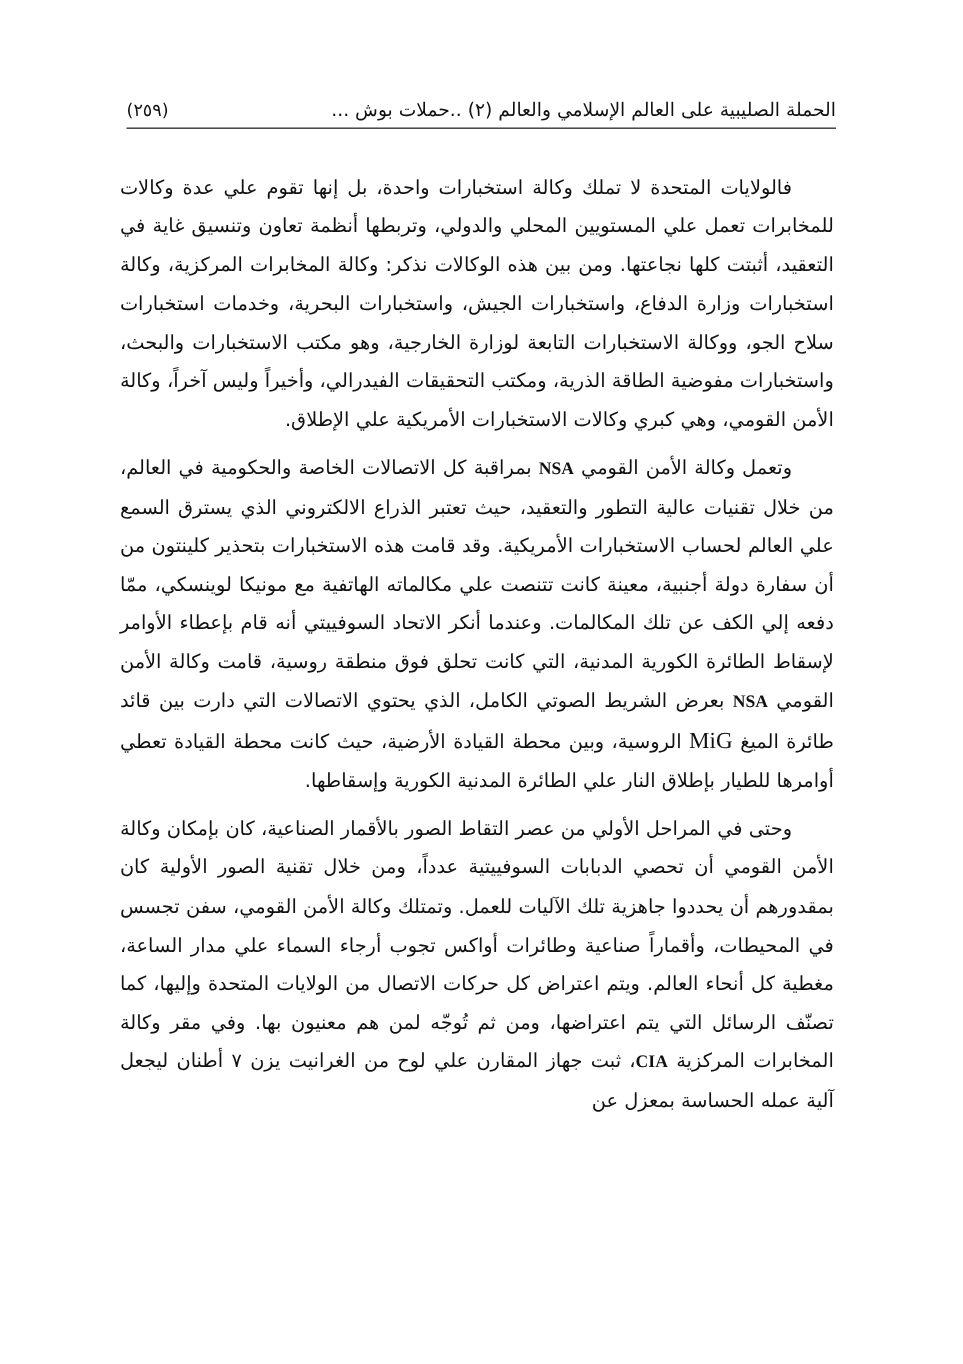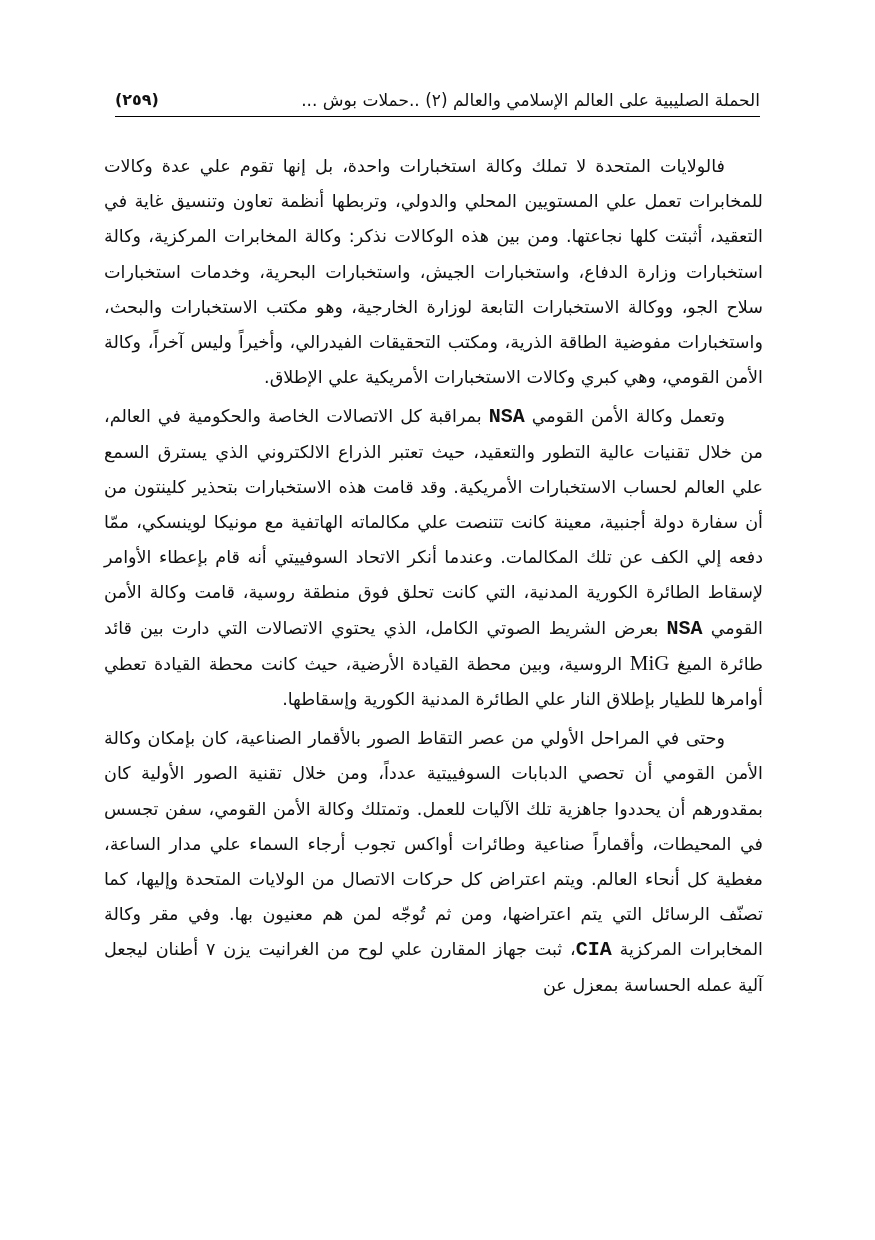--- a/index.html
+++ b/index.html
@@ -11,29 +11,29 @@
     position: absolute; left: 115px; top: 88px; width: 645px; height: 28px;
     direction: rtl; border-bottom: 1.5px solid #000;
   }
   .header-title {
     position: absolute; right: 0; top: 2px;
     font-family: "DejaVu Sans", sans-serif; font-weight: normal; font-size: 17px;
     white-space: nowrap;
   }
   .header-page {
     position: absolute; left: 0; top: 2px;
-    font-family: "DejaVu Sans", sans-serif; font-weight: bold; font-size: 16px;
+    font-family: "DejaVu Sans", sans-serif; font-weight: normal; font-size: 16px;
   }
   .content {
     position: absolute; left: 100px; top: 145px; width: 667px;
     direction: rtl; text-align: justify; text-align-last: right;
     font-family: "DejaVu Sans", sans-serif; font-size: 17.6px; line-height: 35.2px;
   }
-  .content p { margin: 4px; text-indent: 38px; }
-  .lat { font-family: Liberation Mono, monospace; font-weight: bold; font-size: 20px; }
+  .content p { margin: 9px; text-indent: 38px; }
+  .lat { font-family: Liberation Serif, serif; font-weight: bold; font-size: 16px; }
   .lat-plain { font-family: Liberation Serif, serif; font-size: 21px; }
 </style>
 </head>
 <body>
 
 <div class="header">
   <span class="header-title">الحملة الصليبية على العالم الإسلامي والعالم (٢) ..حملات بوش ...</span>
   <span class="header-page">(٢٥٩)</span>
 </div>
 

